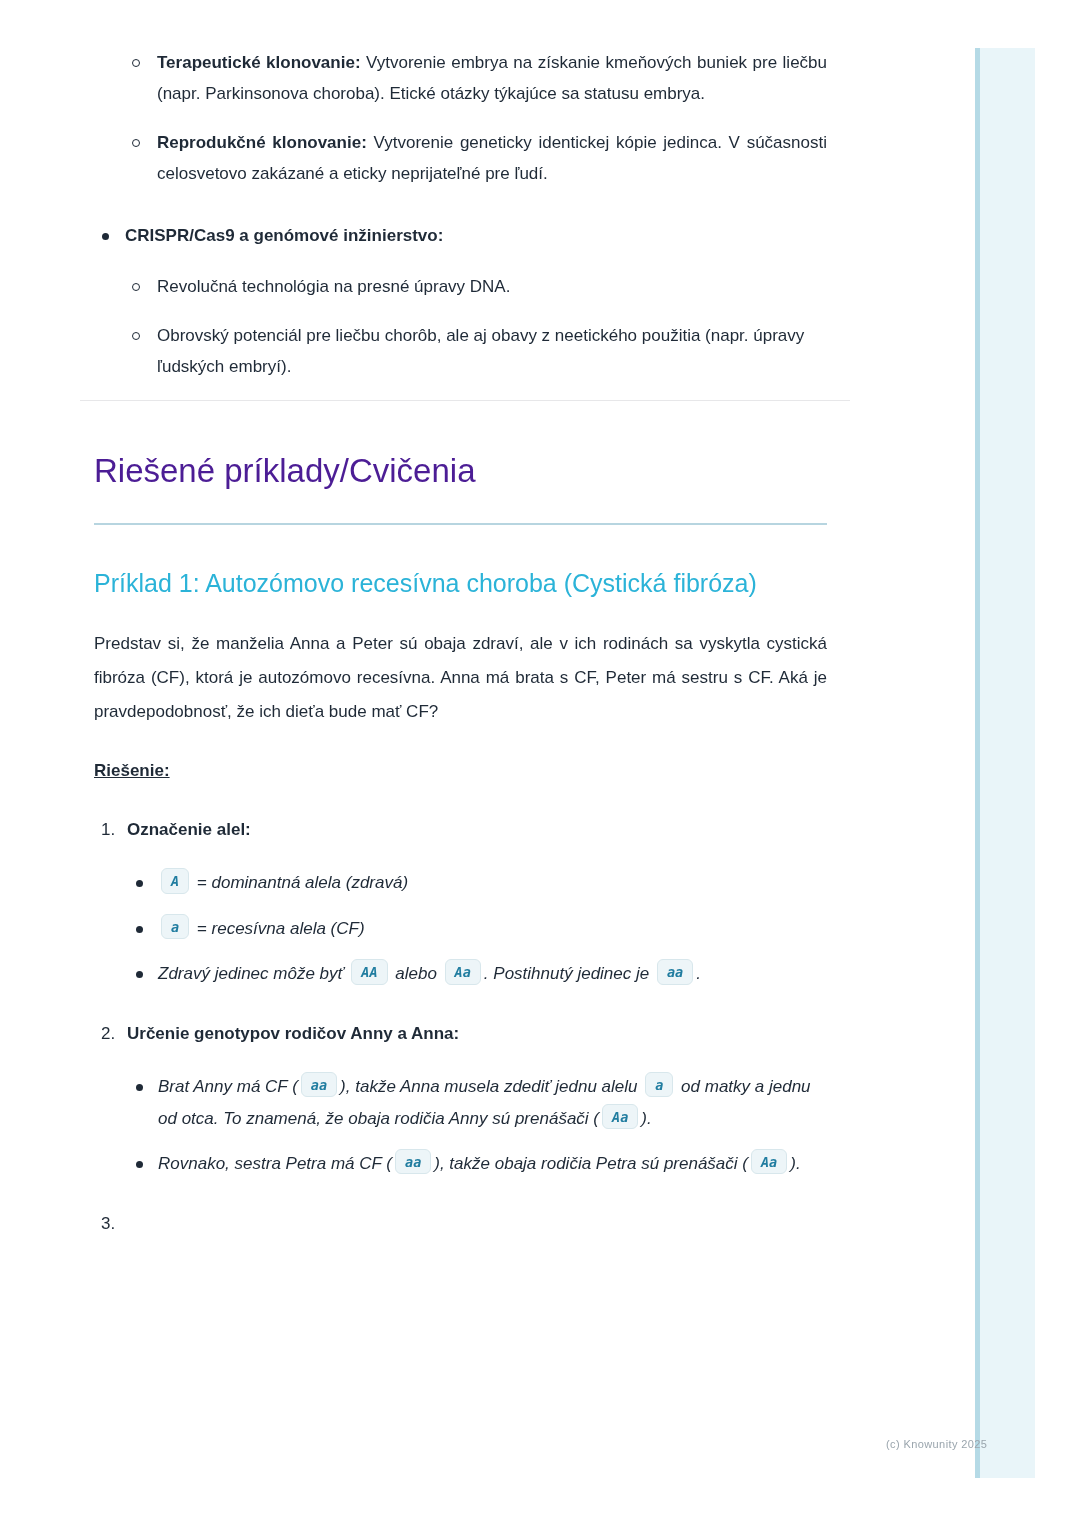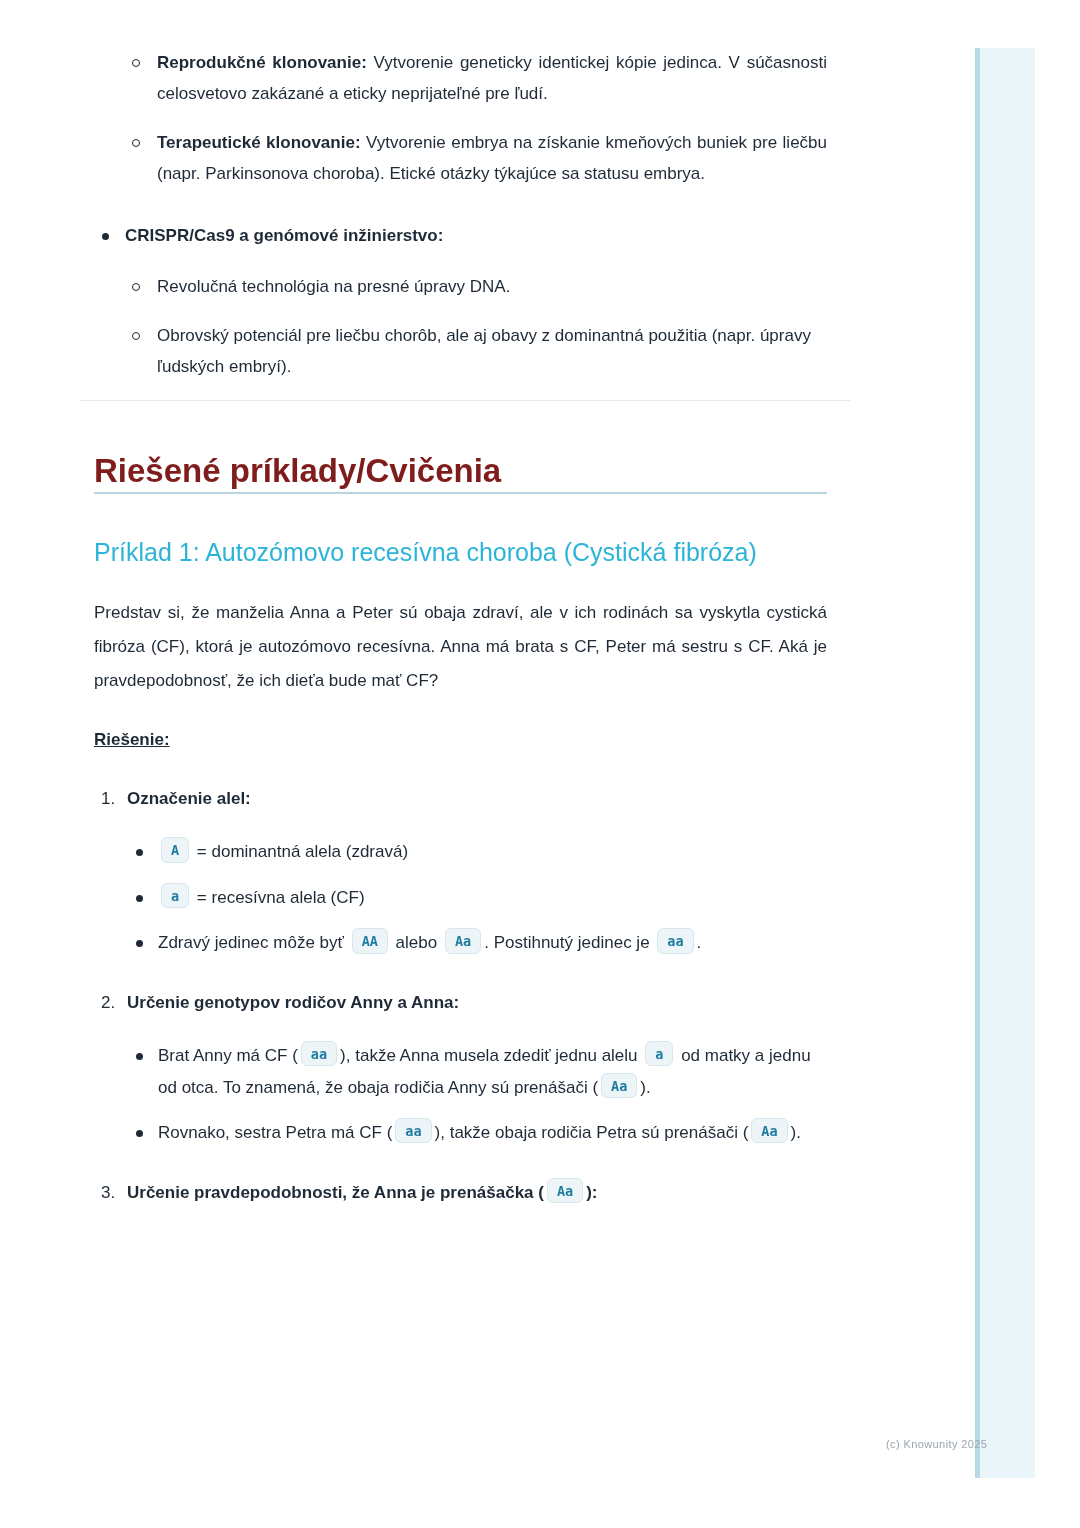--- a/index.html
+++ b/index.html
@@ -30,32 +30,32 @@
   .li1::before {
     content:""; position:absolute; left:8px; top:13px;
     width:7px; height:7px; background:#1f2a37; border-radius:50%;
   }
   .li1 .ul-l2 { margin-left:-31px; margin-top:20px; }
   .li1 .ul-l2 .li2 { text-align:left; }
 
   .divider { border:none; border-top:1.5px solid #e7e7e9; margin:12px 0 0 -14px; width:770px; }
 
   h1 {
-    font-size:33px; line-height:1.2; font-weight:bold; color:#7f1d1d;
-    margin:50px 0 0; padding-bottom:2px; border-bottom:2.5px solid #b7d5e0;
+    font-size:33px; line-height:1.2; font-weight:normal; color:#4c1d95;
+    margin:50px 0 0; padding-bottom:33px; border-bottom:2.5px solid #b7d5e0;
   }
   h2 { font-size:25px; line-height:1.5; font-weight:normal; color:#2bb3d8; margin:40px 0 0; }
 
   .intro { margin:24px 0 0; text-align:justify; line-height:2.0; }
   .riesenie { margin:26px 0 3px;text-decoration:underline; }
 
   .step { position:relative; padding-left:33px; margin-top:28px; }
   .step-no { position:absolute; left:7px; top:0; }
   .ul-sb { margin-top:22px; }
-  .sbullet { position:relative; padding-left:31px; margin-bottom:14px; }
+  .sbullet { position:relative; padding-left:31px; margin-bottom:14px;font-style:italic; }
   .sbullet::before {
     content:""; position:absolute; left:9px; top:13px;
     width:7px; height:7px; background:#1f2a37; border-radius:50%;
   }
 
   .badge {
     display:inline-block;
     font-family:"DejaVu Sans Mono", monospace;
     font-weight:bold; font-size:13.5px; line-height:1.35;
     color:#217da0; background:#edf5f8;
@@ -69,38 +69,38 @@
 <div class="page">
 
   <div class="side-rail"></div>
   <div class="watermark">(c) Knowunity 2025</div>
 
   <div class="content">
 
     <div class="ul-l2">
 
         <div class="li2">
-          <span><strong>Reprodukčné klonovanie:</strong> Vytvorenie geneticky identickej kópie jedinca. V súčasnosti celosvetovo zakázané a eticky neprijateľné pre ľudí.</span>
+          <span><strong>Terapeutické klonovanie:</strong> Vytvorenie embrya na získanie kmeňových buniek pre liečbu (napr. Parkinsonova choroba). Etické otázky týkajúce sa statusu embrya.</span>
         </div>
 
         <div class="li2">
-          <span><strong>Terapeutické klonovanie:</strong> Vytvorenie embrya na získanie kmeňových buniek pre liečbu (napr. Parkinsonova choroba). Etické otázky týkajúce sa statusu embrya.</span>
+          <span><strong>Reprodukčné klonovanie:</strong> Vytvorenie geneticky identickej kópie jedinca. V súčasnosti celosvetovo zakázané a eticky neprijateľné pre ľudí.</span>
         </div>
       </div>
 
     <div class="li1">
       <span><strong>CRISPR/Cas9 a genómové inžinierstvo:</strong></span>
       <div class="ul-l2">
 
           <div class="li2">
             <span>Revolučná technológia na presné úpravy DNA.</span>
           </div>
 
           <div class="li2">
-            <span>Obrovský potenciál pre liečbu chorôb, ale aj obavy z dominantná použitia (napr. úpravy ľudských embryí).</span>
+            <span>Obrovský potenciál pre liečbu chorôb, ale aj obavy z neetického použitia (napr. úpravy ľudských embryí).</span>
           </div>
         </div>
     </div>
 
     <hr class="divider">
 
     <h1>Riešené príklady/Cvičenia</h1>
 
     <h2>Príklad 1: Autozómovo recesívna choroba (Cystická fibróza)</h2>
 
@@ -139,17 +139,16 @@
           </div>
 
           <div class="sbullet">
             <span>Rovnako, sestra Petra má CF (<span class="badge">aa</span>), takže obaja rodičia Petra sú prenášači (<span class="badge">Aa</span>).</span>
           </div>
         </div>
     </div>
 
     <div class="step">
       <span class="step-no">3.</span>
-      <span class="step-title"><strong>Určenie pravdepodobnosti, že Anna je prenášačka (</strong><span class="badge">Aa</span><strong>):</strong></span>
     </div>
 
   </div>
 </div>
 
 </body></html>

